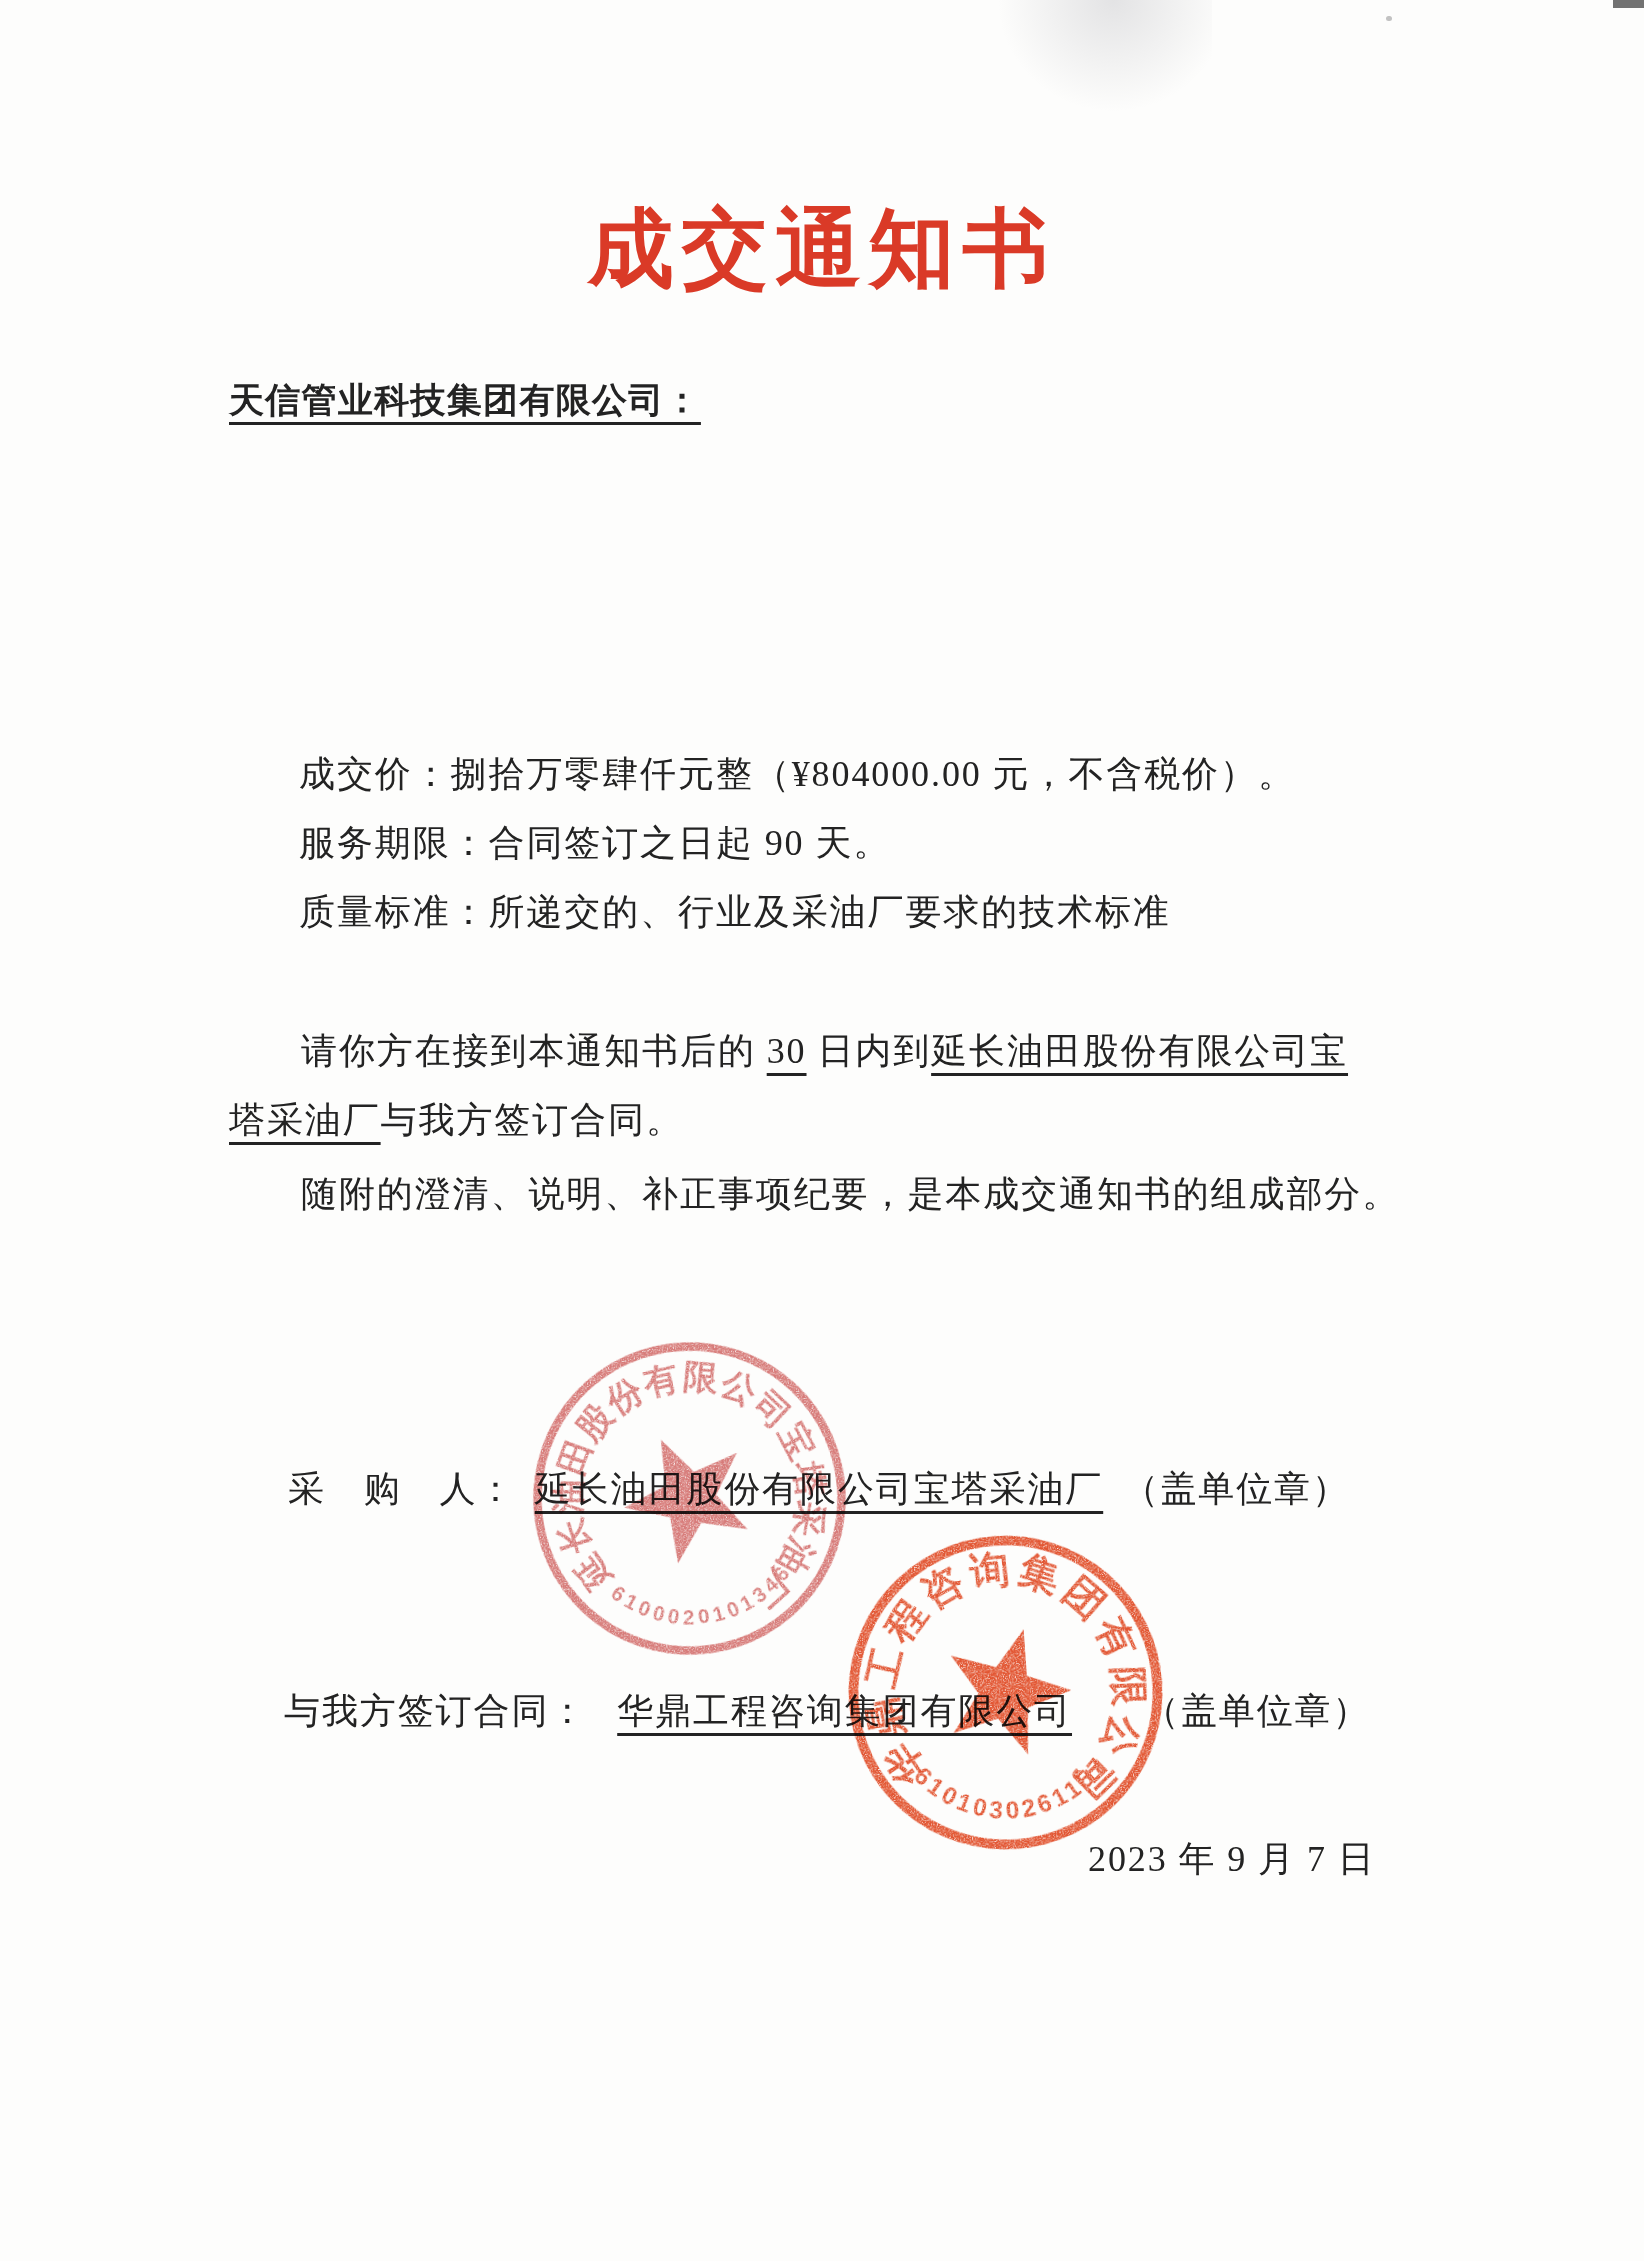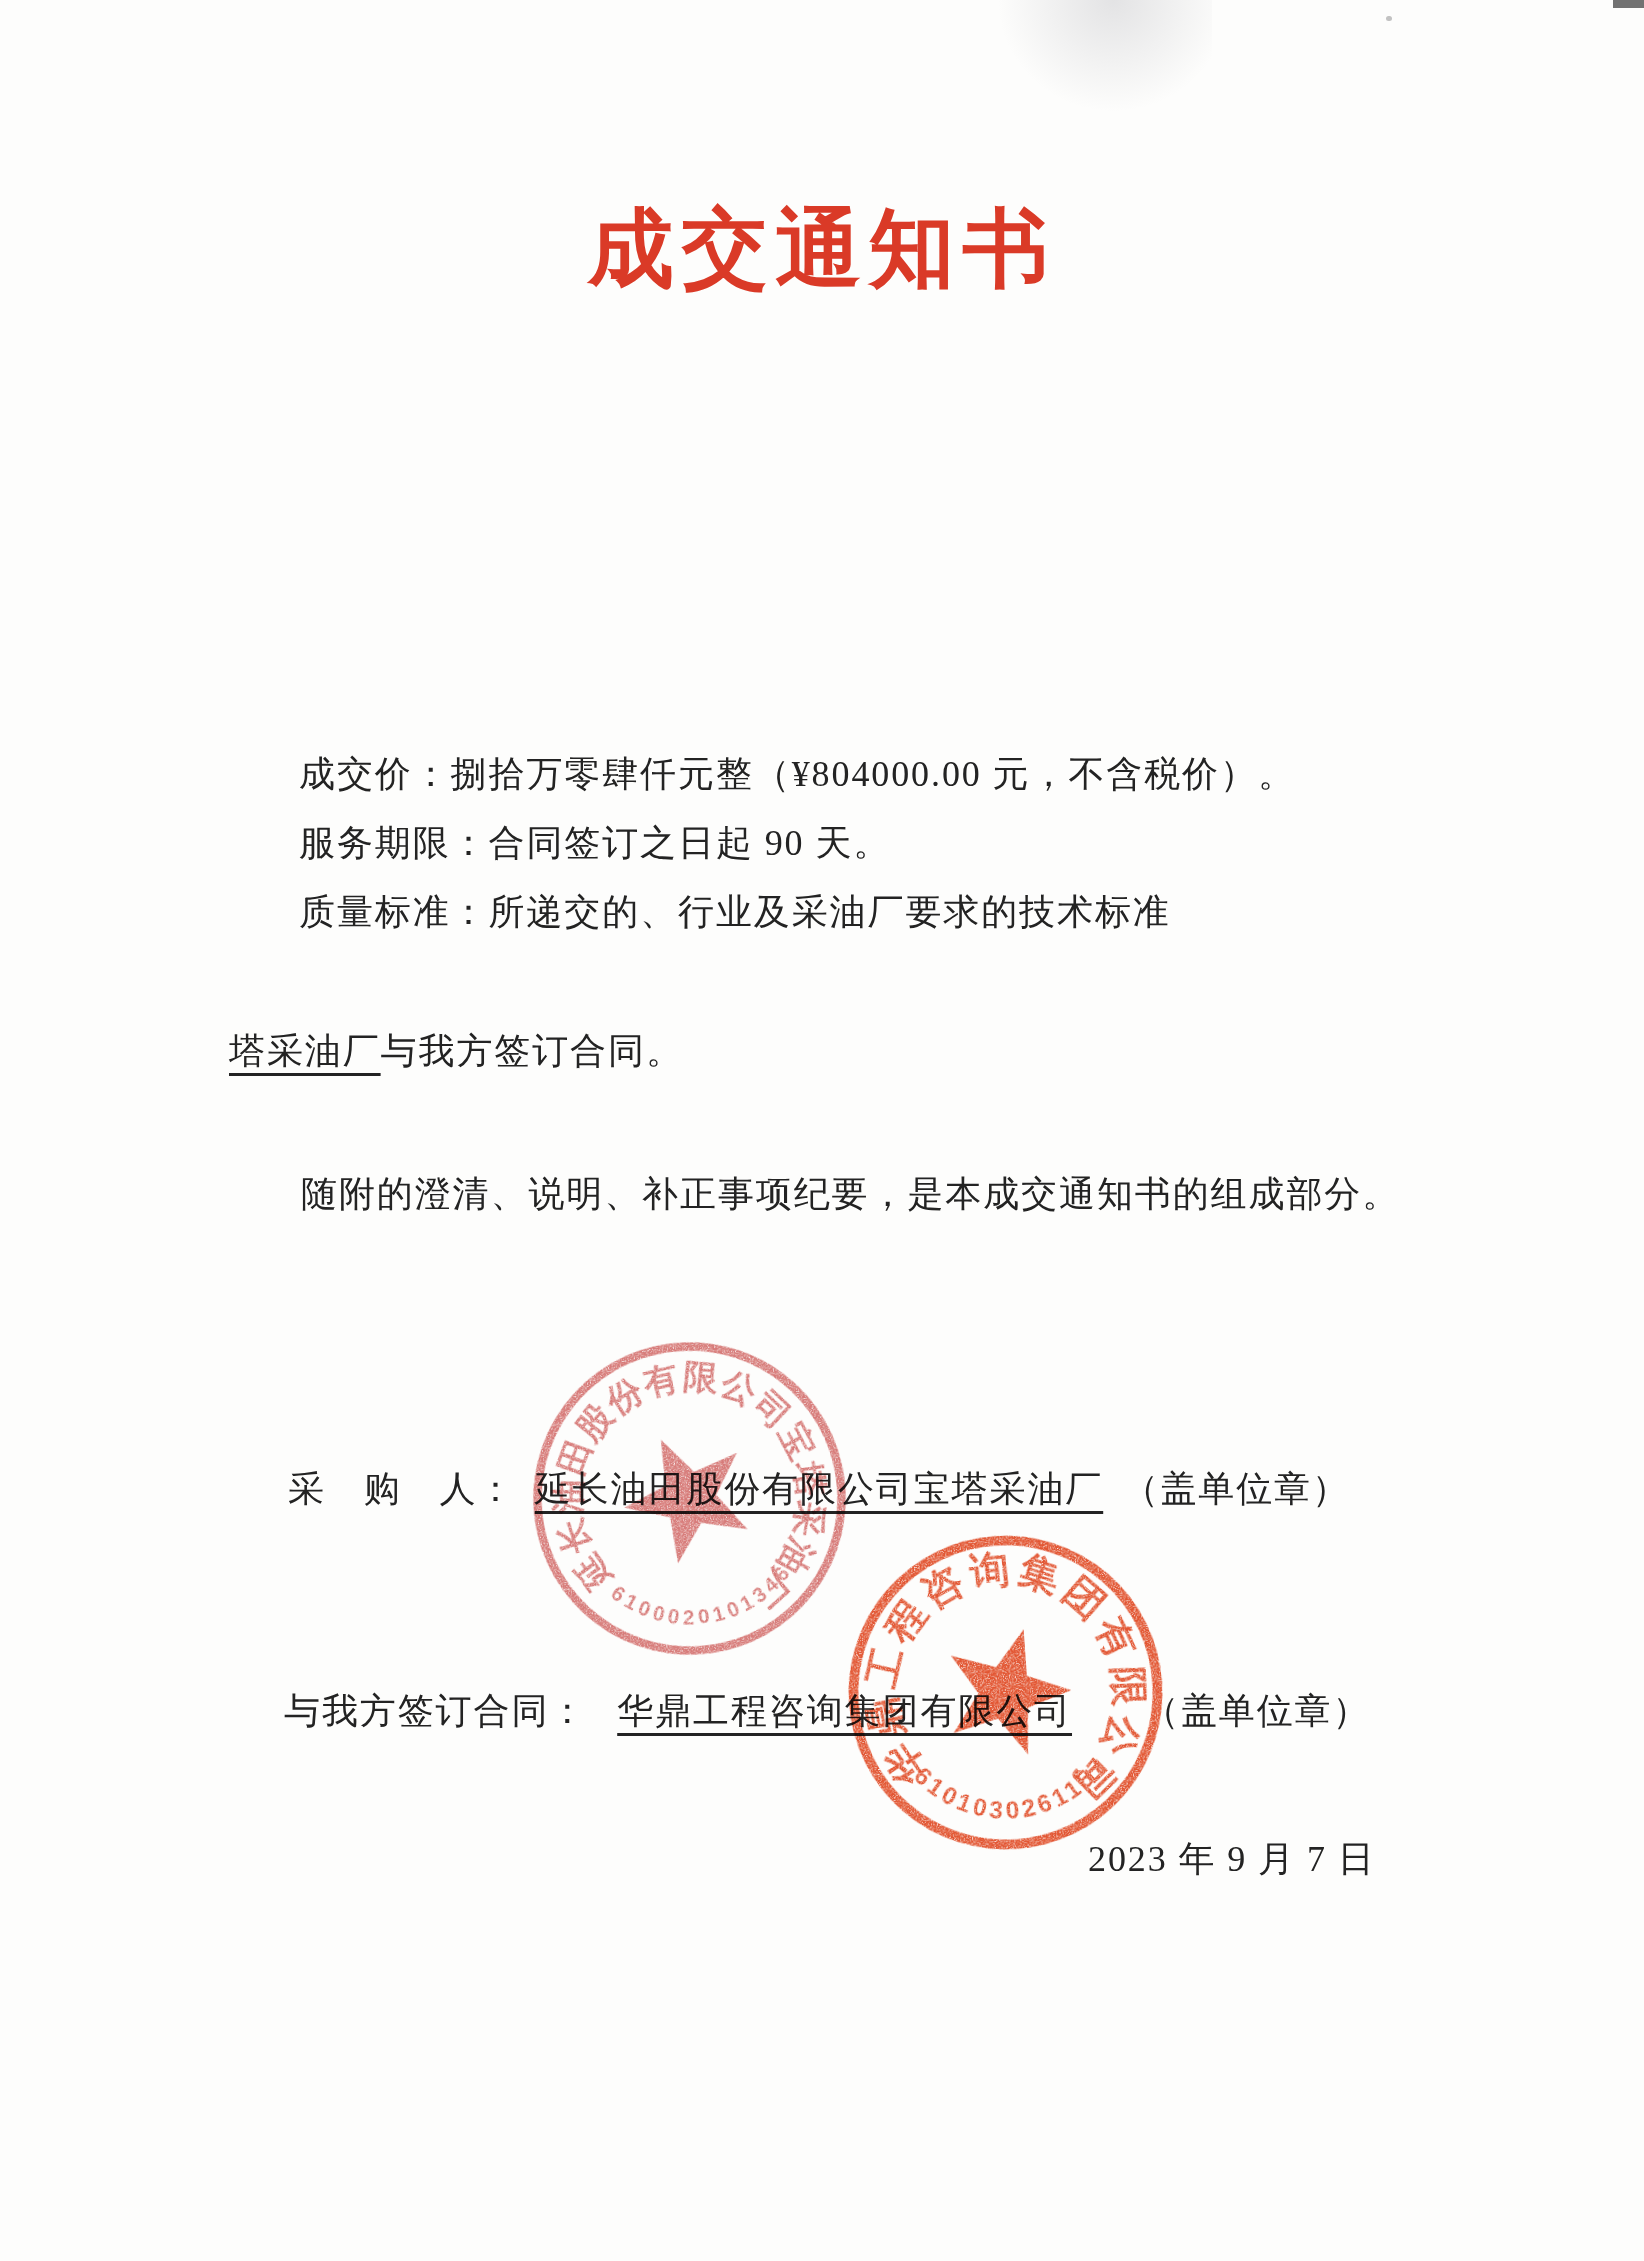--- a/index.html
+++ b/index.html
@@ -66,29 +66,33 @@
 <body>
 
 <div class="page">
 
   <div class="abs smudge"></div>
   <div class="abs corner-mark"></div>
   <div class="abs gray-dot"></div>
 
   <h1 class="title">成交通知书</h1>
 
+  <div class="recipient">
+    <span class="u">天信管业科技集团有限公司：</span>
+  </div>
 
 
   <div class="specs bodytext">
     <div>成交价：捌拾万零肆仟元整（¥804000.00 元，不含税价）。</div>
     <div>服务期限：合同签订之日起 90 天。</div>
     <div>质量标准：所递交的、行业及采油厂要求的技术标准</div>
   </div>
 
   <div class="para2 bodytext">
+    <div class="indent"><span>请你方在接到本通知书后的 </span><span class="u">30</span><span> 日内到</span><span class="u">延长油田股份有限公司宝</span></div>
     <div><span class="u">塔采油厂</span><span>与我方签订合同。</span></div>
   </div>
 
   <div class="para3 bodytext indent">随附的澄清、说明、补正事项纪要，是本成交通知书的组成部分。</div>
 
 
   <div class="buyer-line signline">
     <span>采　购　人：</span><span class="u blank-pad">延长油田股份有限公司宝塔采油厂</span><span>（盖单位章）</span>
   </div>
 

